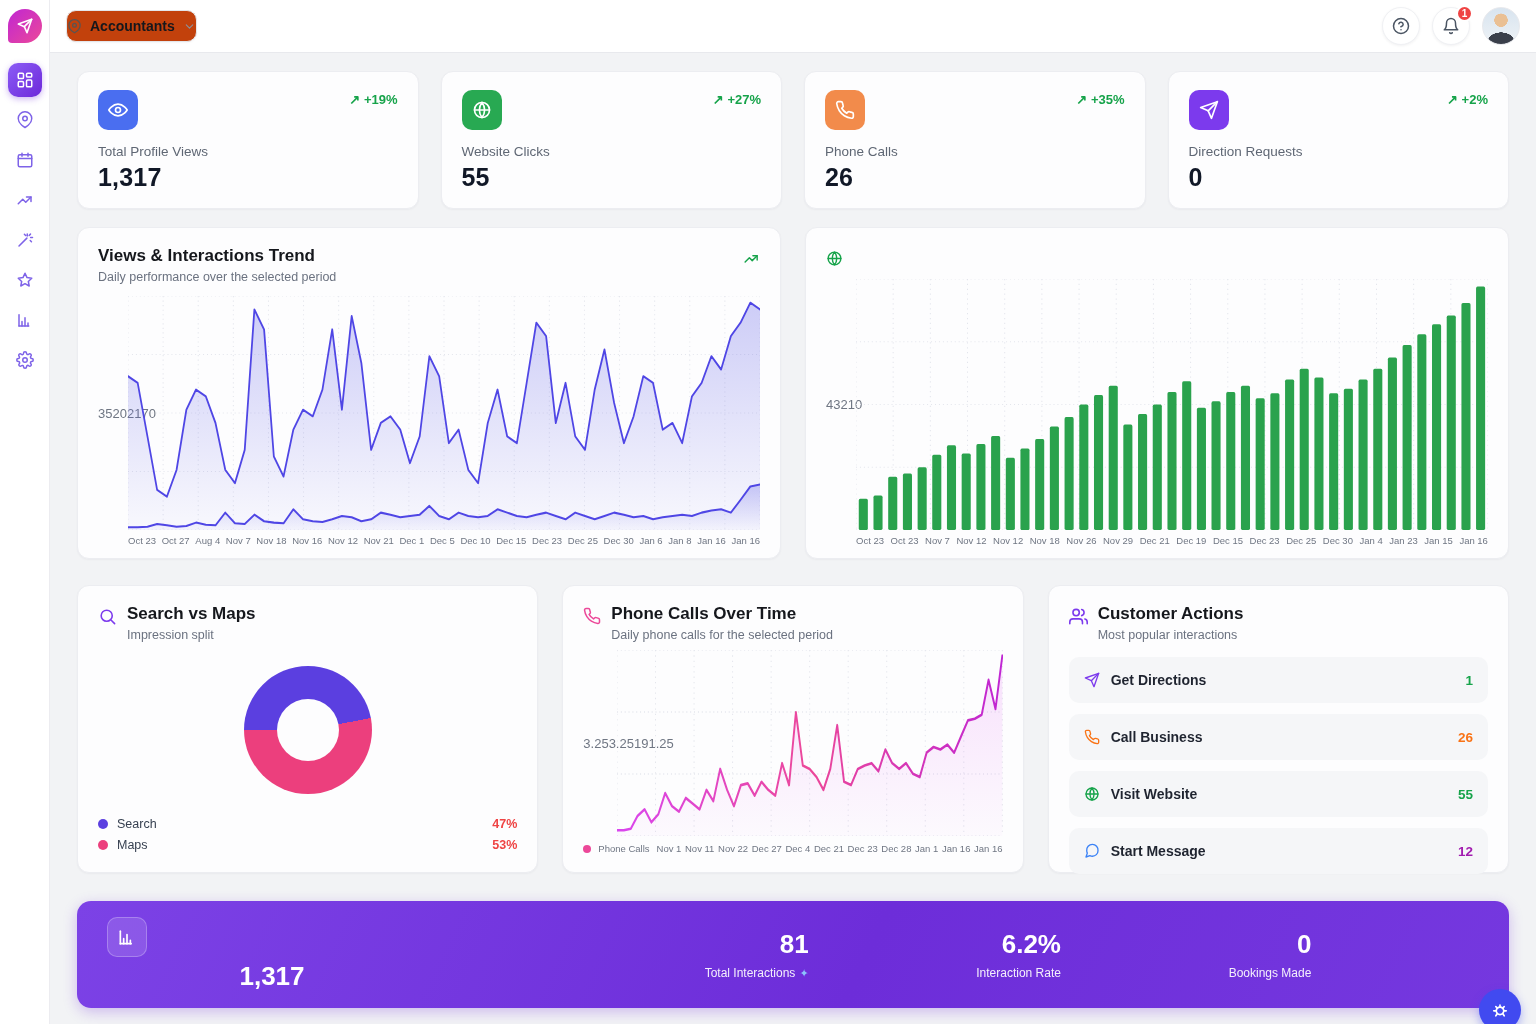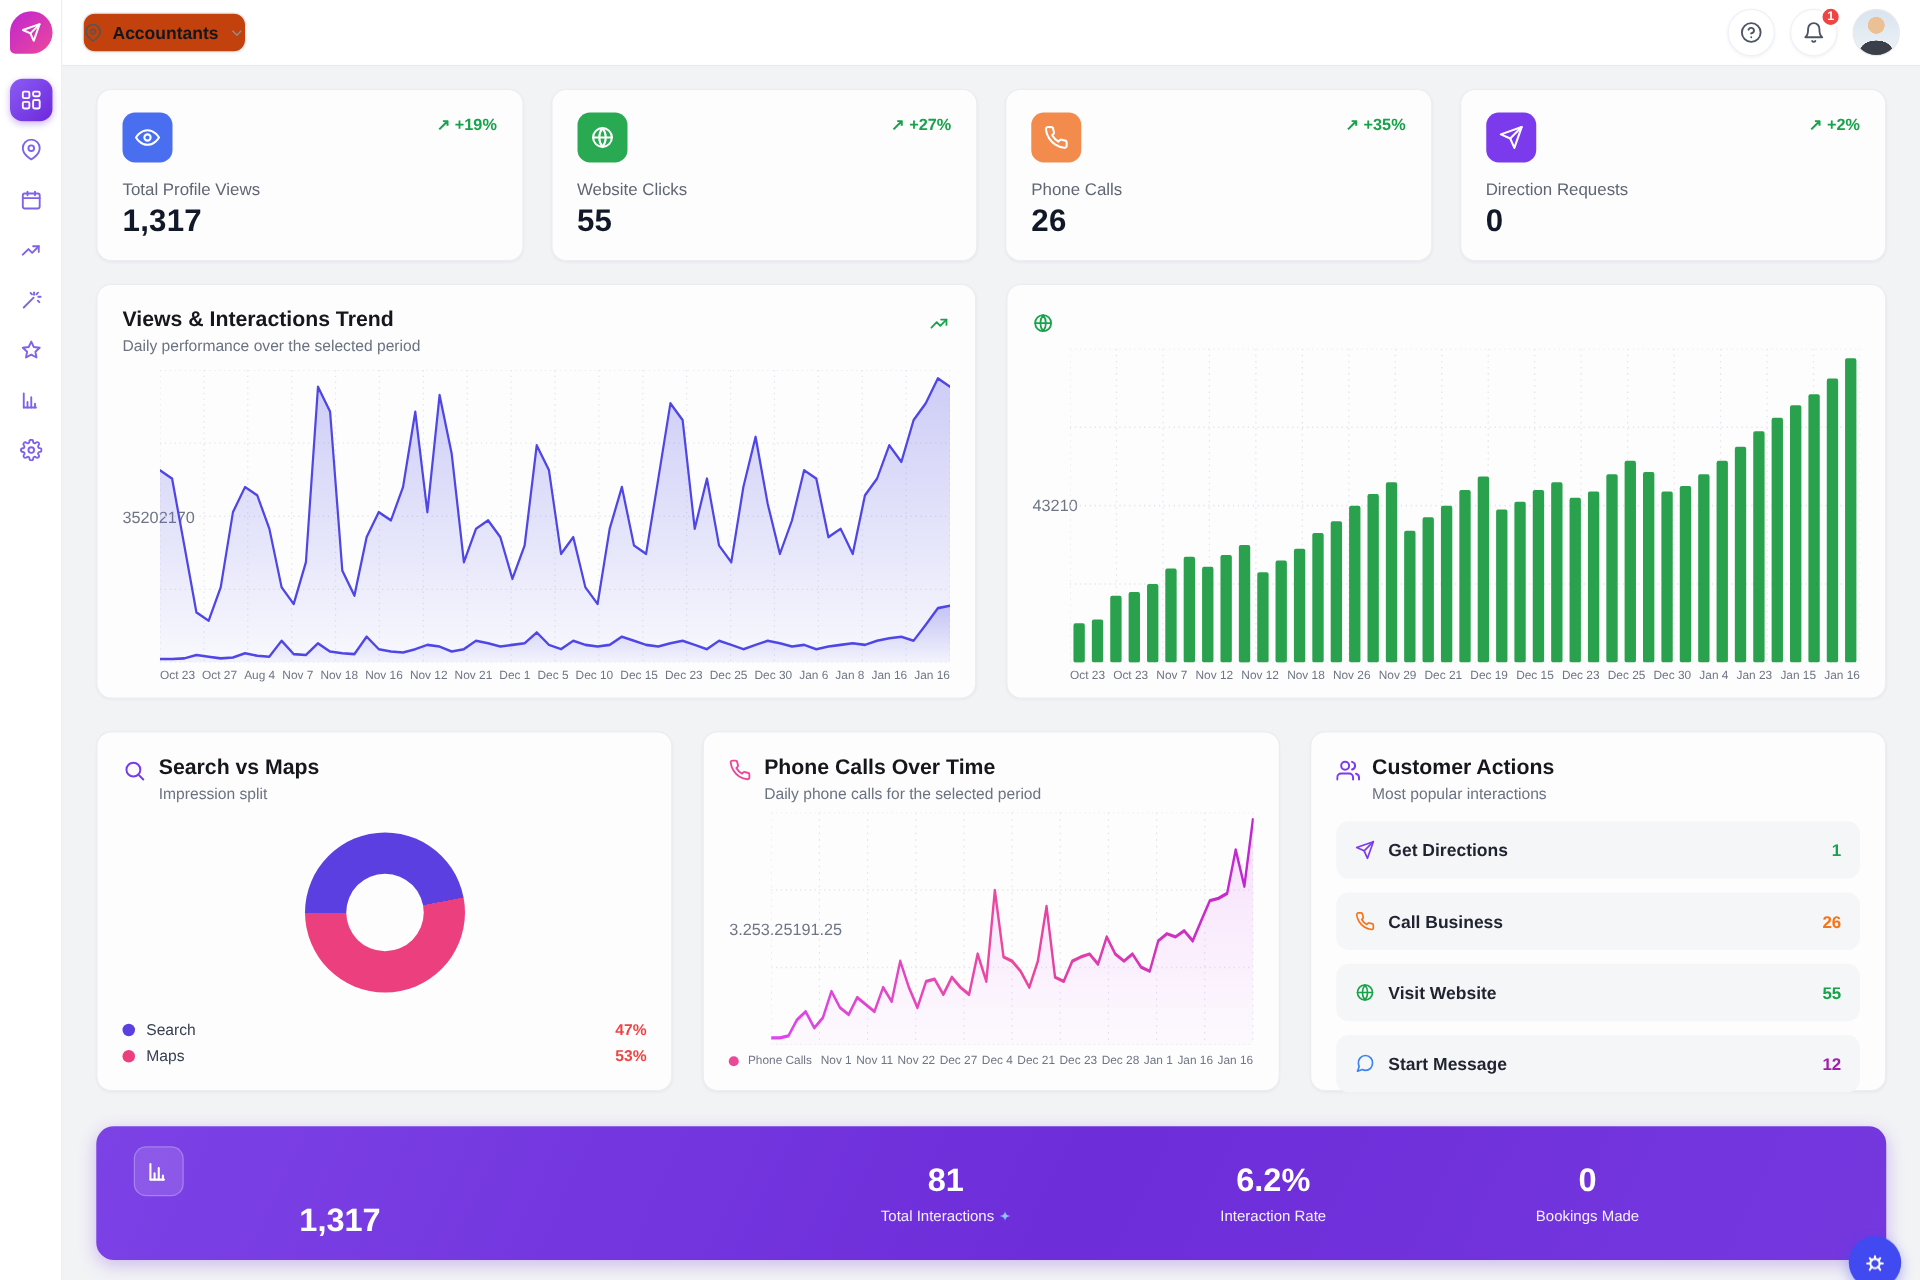--- a/index.html
+++ b/index.html
@@ -89,21 +89,21 @@
     background:linear-gradient(115deg,#7c42e6 0%,#6d2dd9 55%,#7538df 100%);
     box-shadow:0 4px 14px rgba(109,40,217,.28)}
   .banner-left{width:430px}
   .bl-head{display:flex;gap:13px;align-items:center}
   .bicon{width:40px;height:40px;border-radius:10px;background:rgba(255,255,255,.13);
     border:1px solid rgba(255,255,255,.25);display:grid;place-items:center;color:#fff}
   .b-title{font-size:21px;font-weight:800;letter-spacing:.2px}
   .b-sub{font-size:13px;opacity:.9;margin-top:3px}
   .b-big{font-size:26px;font-weight:800;width:330px;text-align:center;margin-top:4px}
   .banner-stats{flex:1;display:flex;justify-content:space-evenly;align-items:center}
-  .bstat{text-align:center}
+  .bstat{text-align:right}
   .bstat .v{font-size:26px;font-weight:800}
   .bstat .l{font-size:12px;opacity:.92;margin-top:6px}
   .spark{color:#8fd0ff;margin-left:4px;font-size:11px}
   .fab{position:fixed;right:15px;bottom:-7px;width:42px;height:42px;border-radius:50%;
     background:#414af0;color:#fff;border:none;display:grid;place-items:center;cursor:pointer;
     box-shadow:0 4px 10px rgba(65,74,240,.4)}
 </style>
 </head>
 <body>
 

